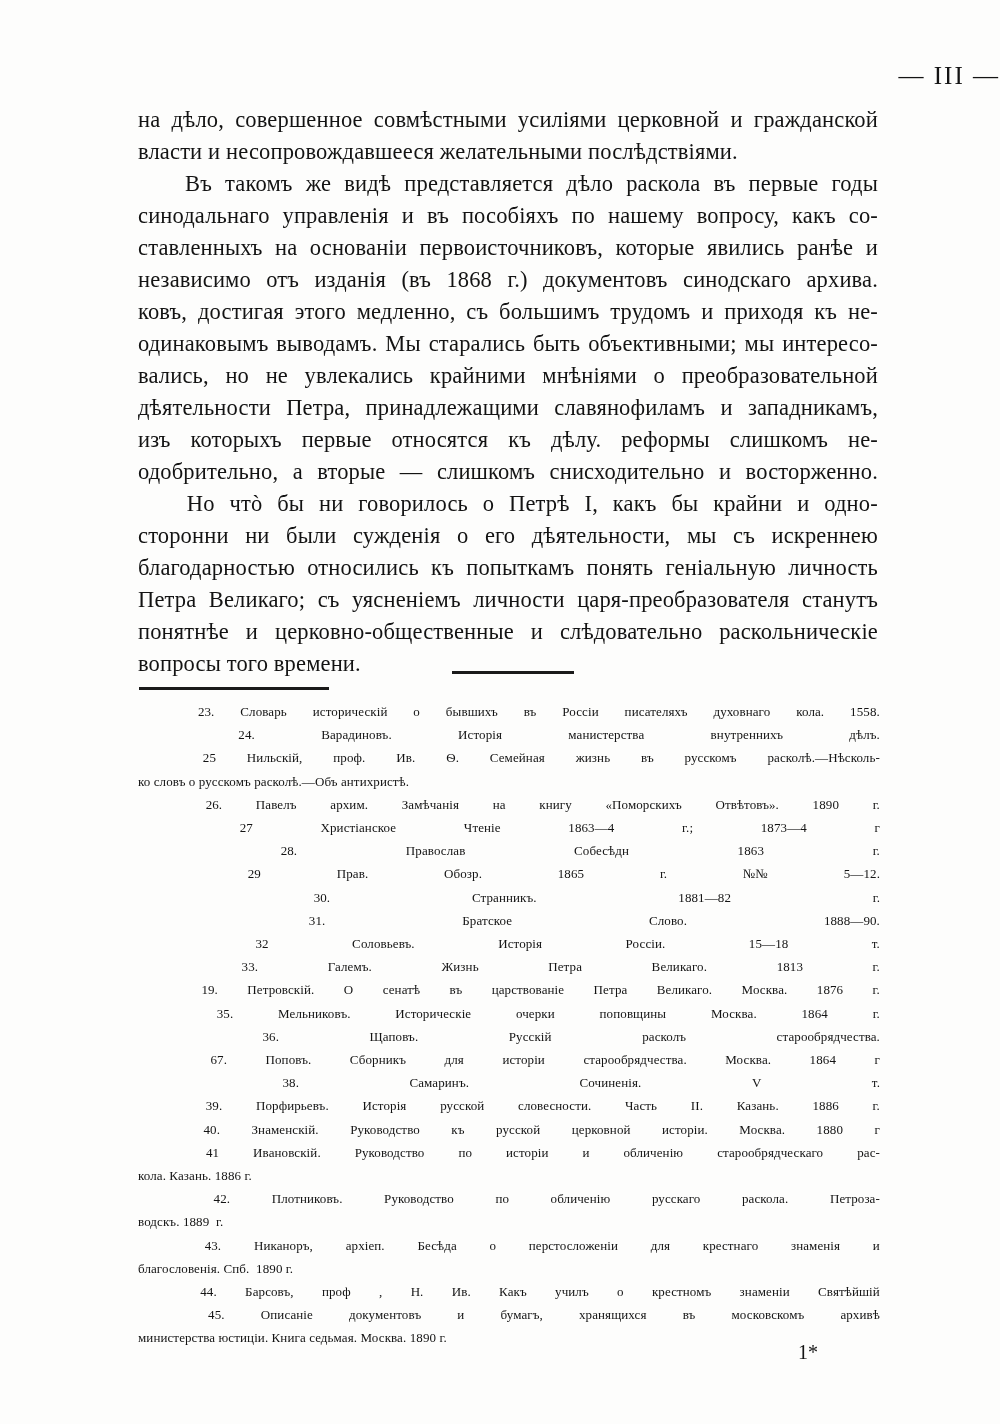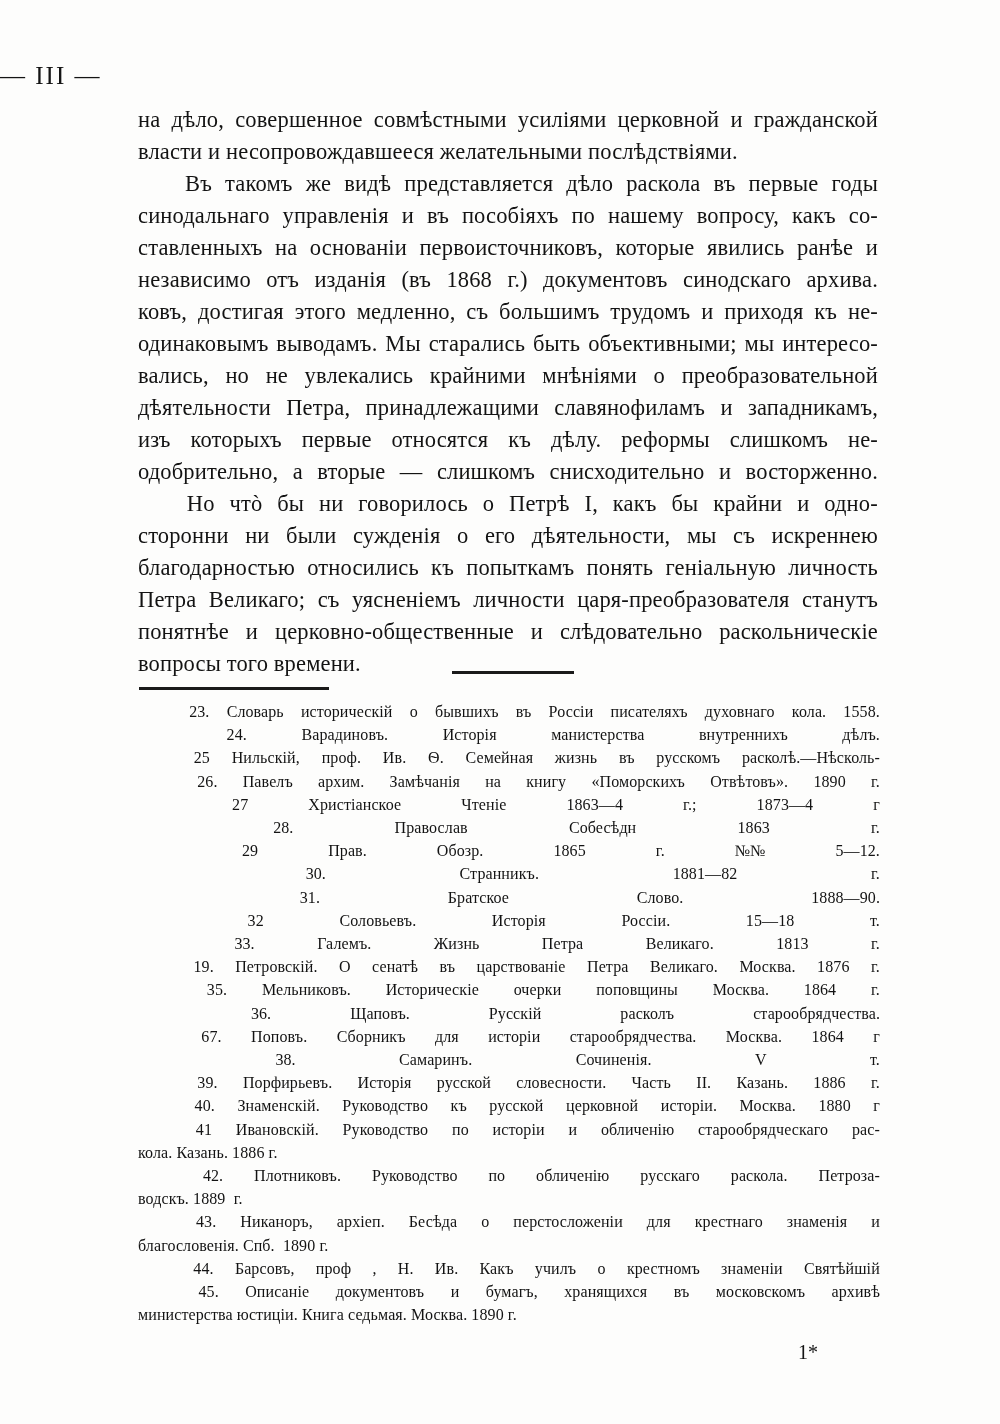--- a/index.html
+++ b/index.html
@@ -19,21 +19,21 @@
     color: #111111;
     -webkit-font-smoothing: none;
   }
 
   
   .running-head {
     position: absolute;
     top: 62px;
     left: 0;
     width: 1000px;
-    text-align: left;
+    text-align: right;
     font-size: 25px;
     letter-spacing: 2px;
     color: #141414;
   }
 
   
   .body-block {
     position: absolute;
     top: 104px;
     left: 138px;
@@ -79,21 +79,21 @@
   }
 
   
   .notes {
     position: absolute;
     top: 700px;
     left: 138px;
     width: 742px;
   }
   .note {
-    font-size: 16px;
+    font-size: 13px;
     line-height: 23.2px;
     color: #131313;
     text-align: justify;
     margin: 0;
     letter-spacing: 0.1px;
   }
   .note .ln { display: block; white-space: pre; }
   .note .ln.just {
     display: flex;
     justify-content: space-between;
@@ -346,20 +346,21 @@
           <span>Нильскій,</span>
           <span>проф.</span>
           <span>Ив.</span>
           <span>Ѳ.</span>
           <span>Семейная</span>
           <span>жизнь</span>
           <span>въ</span>
           <span>русскомъ</span>
           <span>расколѣ.—Нѣсколь-</span>
         </span>
+        <span class="ln">ко словъ о русскомъ расколѣ.—Объ антихристѣ.</span>
       </p>
       <p class="note">
         <span class="ln just">
           <span style="width: 34px;"></span>
           <span>26.</span>
           <span>Павелъ</span>
           <span>архим.</span>
           <span>Замѣчанія</span>
           <span>на</span>
           <span>книгу</span>

